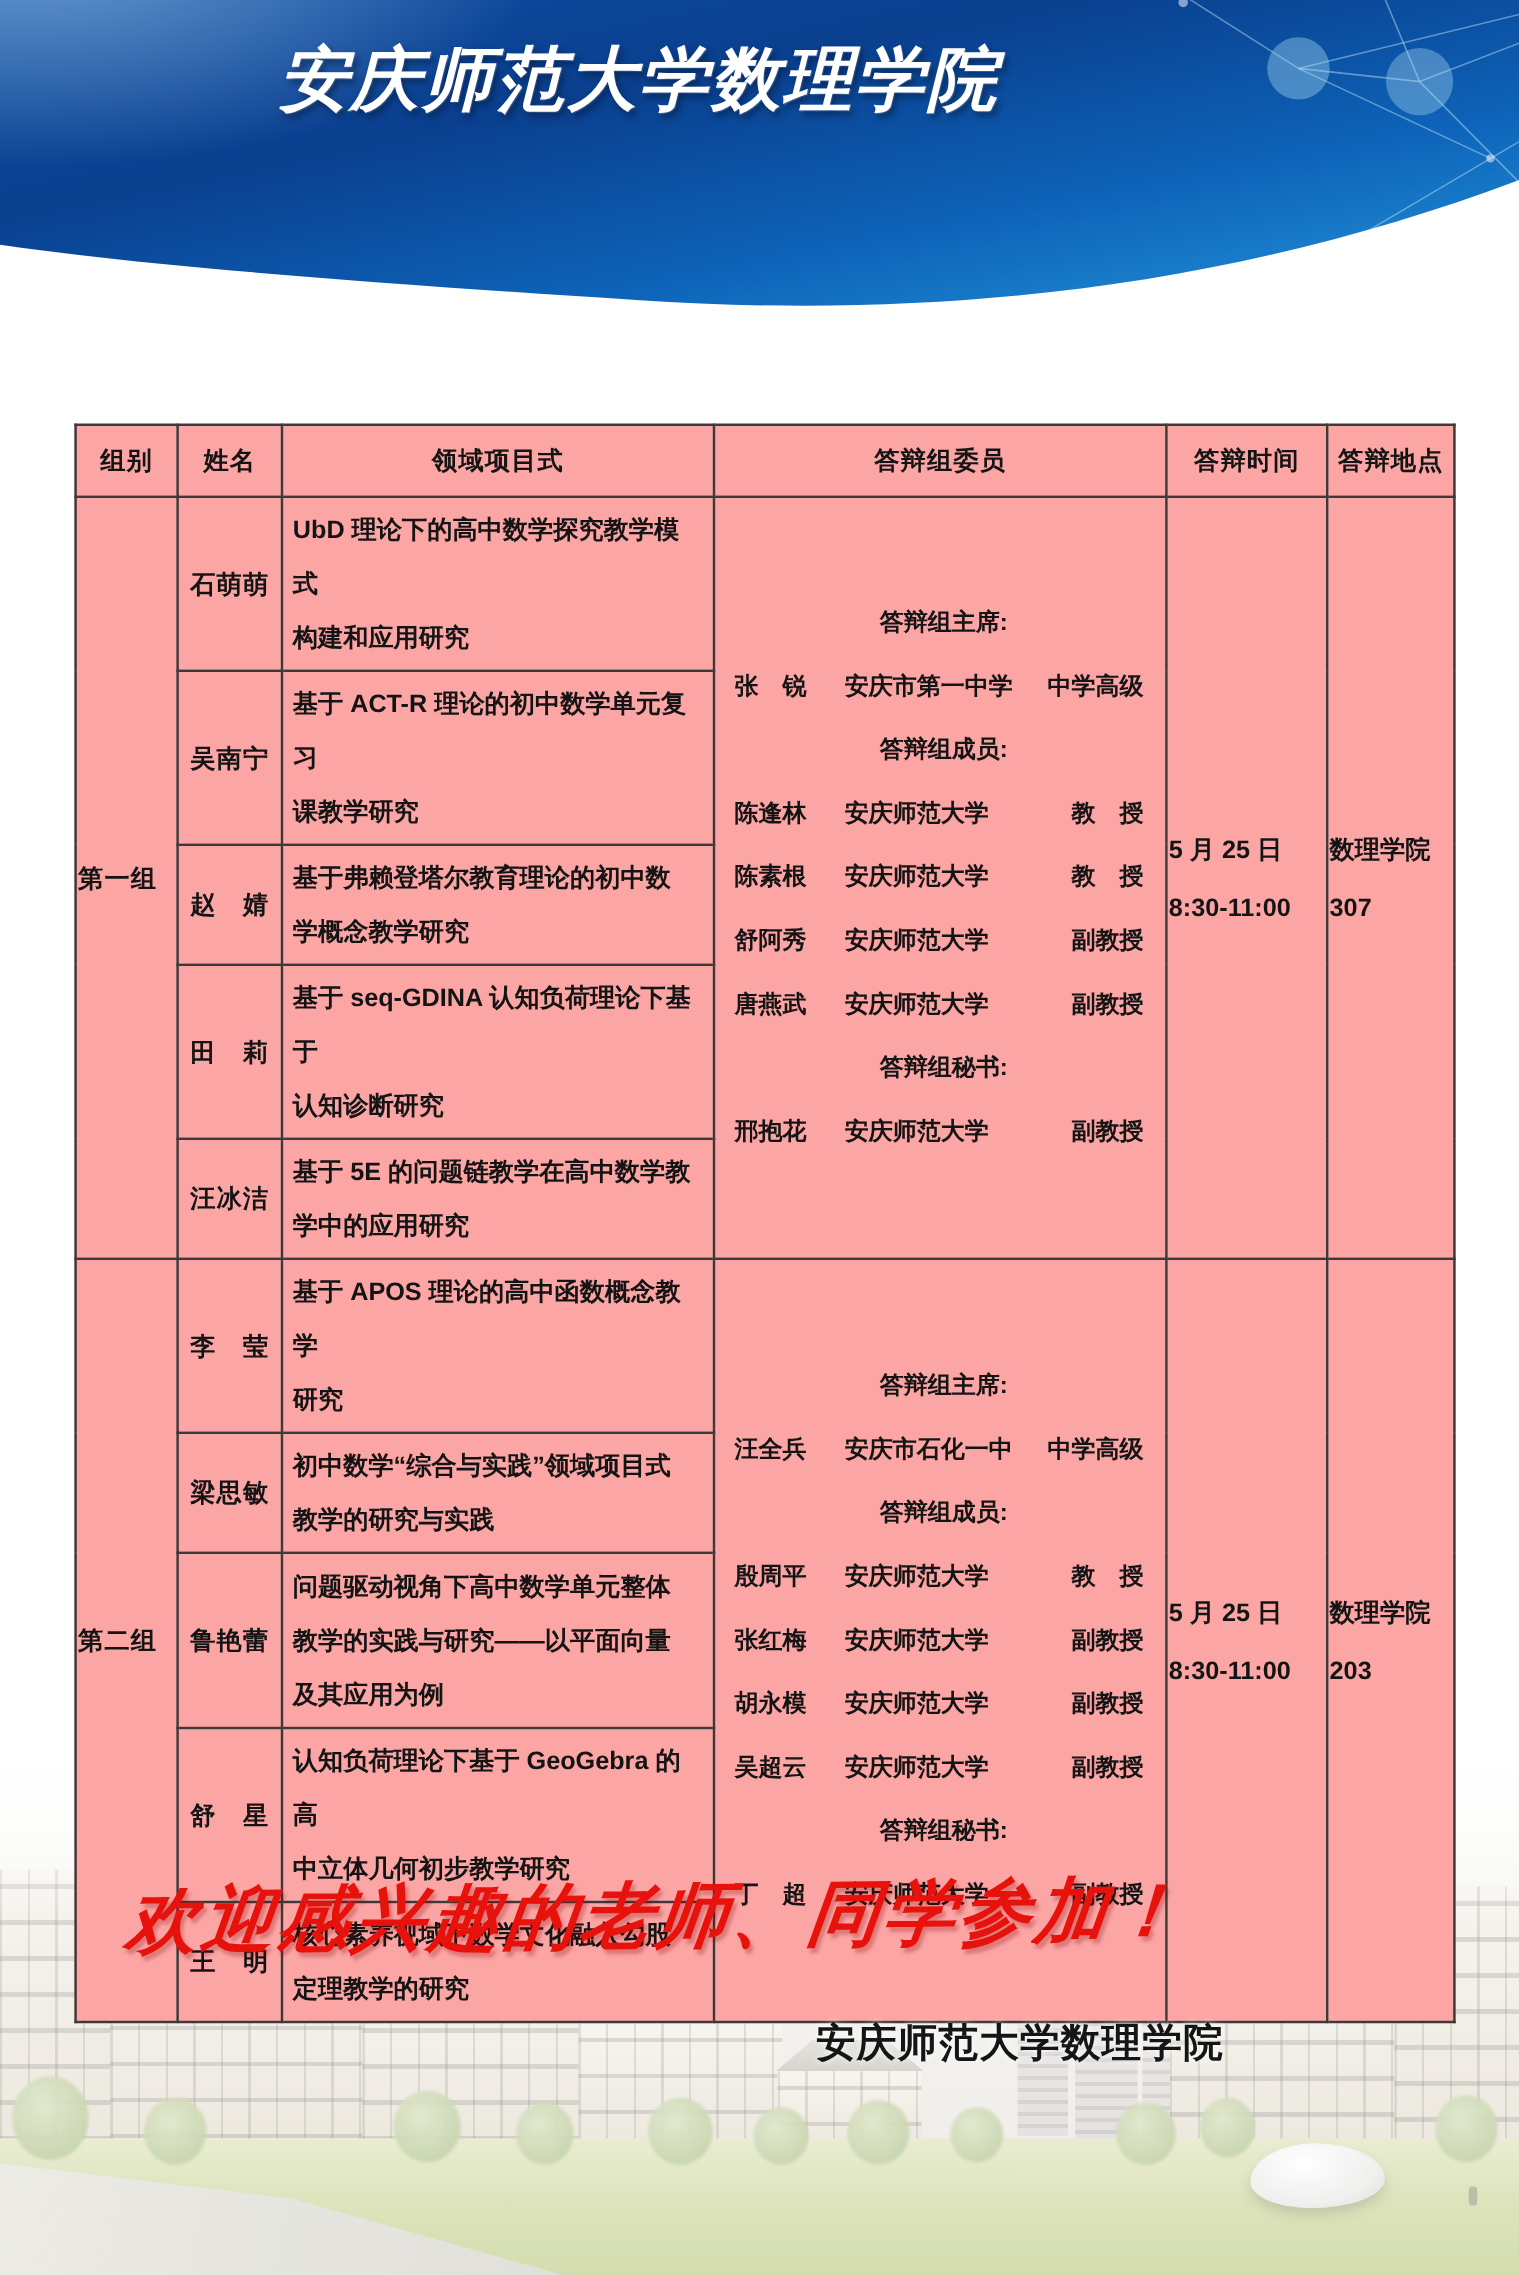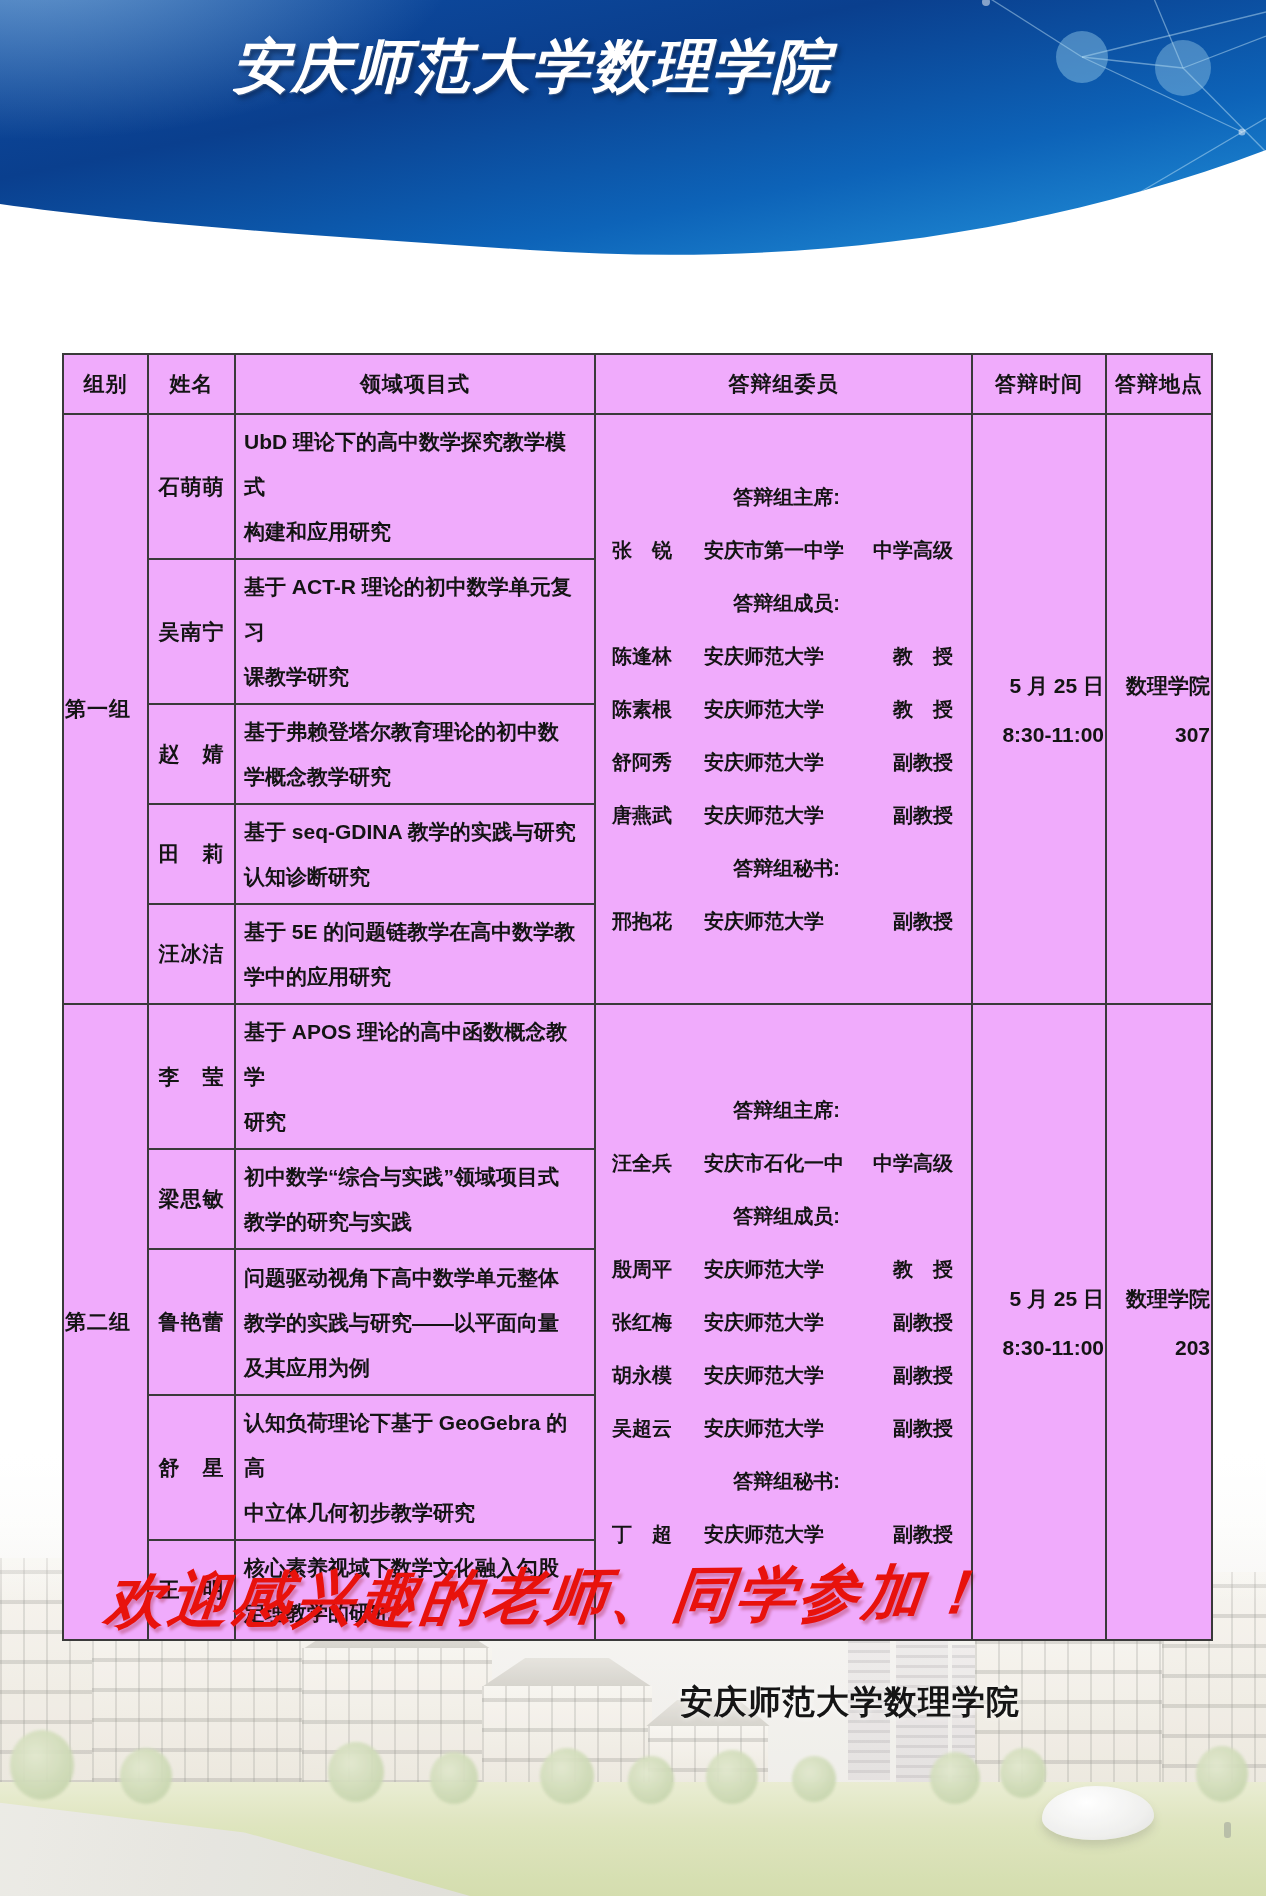--- a/index.html
+++ b/index.html
@@ -18,39 +18,39 @@
     text-shadow:3px 4px 5px rgba(5,25,60,.55), 1px 1px 0 rgba(255,255,255,.25);
     white-space:nowrap;z-index:3;
   }
   .title1{top:28px;font-size:58px;letter-spacing:2px;}
   .title2{top:112px;font-size:49px;letter-spacing:1px;}
 
   
   .schedule{
     position:absolute;left:62px;top:353px;width:1149px;
     border-collapse:collapse;table-layout:fixed;color:#141414;z-index:4;
-    background:#f0abfc;
+    background:#fca5a5;
   }
   .schedule th,.schedule td{border:2px solid #3a3a3a;overflow:hidden;}
   .schedule th{height:56px;font-size:21px;font-weight:700;letter-spacing:1px;text-align:center;}
   .srow{height:100px;}
   .srow.tall{height:146px;}
   .group-cell{text-align:left;font-size:21px;font-weight:700;letter-spacing:1px;margin-top:36px;}
   .name-cell{text-align:center;font-size:21px;font-weight:600;letter-spacing:1px;}
   .title-cell{
     font-size:21px;font-weight:600;line-height:45px;
     white-space:pre-line;padding:4px 8px;
   }
   .comm-cell{vertical-align:middle;padding:12px 10px 12px 16px;}
   .comm-line{display:flex;align-items:baseline;line-height:53px;font-size:20px;font-weight:600;}
   .comm-line.label{display:block;text-align:center;}
   .m-name{flex:0 0 74px;white-space:nowrap;}
   .m-aff{flex:0 0 auto;margin-left:18px;white-space:nowrap;}
   .m-title{margin-left:auto;padding-right:8px;white-space:nowrap;}
-  .time-cell,.venue-cell{text-align:right;font-size:21px;font-weight:600;vertical-align:middle;}
+  .time-cell,.venue-cell{text-align:left;font-size:21px;font-weight:600;vertical-align:middle;}
   .time-cell div + div,.venue-cell div + div{margin-top:23px;}
 
   
   .photo{
     position:absolute;left:0;top:1430px;width:1266px;height:466px;z-index:1;
     background:linear-gradient(180deg,#ffffff 0%,#f5f4f1 35%,#edebe6 75%,#e9e8e2 78%);
   }
   .photo::before{ 
     content:"";position:absolute;left:0;top:0;right:0;height:175px;z-index:6;
     background:linear-gradient(180deg,#ffffff 12%,rgba(255,255,255,0));
@@ -236,21 +236,21 @@
         <td class="title-cell">基于 ACT-R 理论的初中数学单元复习
 课教学研究</td>
       </tr>
       <tr class="srow">
         <td class="name-cell">赵　婧</td>
         <td class="title-cell">基于弗赖登塔尔教育理论的初中数
 学概念教学研究</td>
       </tr>
       <tr class="srow">
         <td class="name-cell">田　莉</td>
-        <td class="title-cell">基于 seq-GDINA 教学的实践与研究
+        <td class="title-cell">基于 seq-GDINA 认知负荷理论下基于
 认知诊断研究</td>
       </tr>
       <tr class="srow">
         <td class="name-cell">汪冰洁</td>
         <td class="title-cell">基于 5E 的问题链教学在高中数学教
 学中的应用研究</td>
       </tr>
 
       <tr class="srow">
         <td class="group-cell" rowspan="5">第二组</td>

